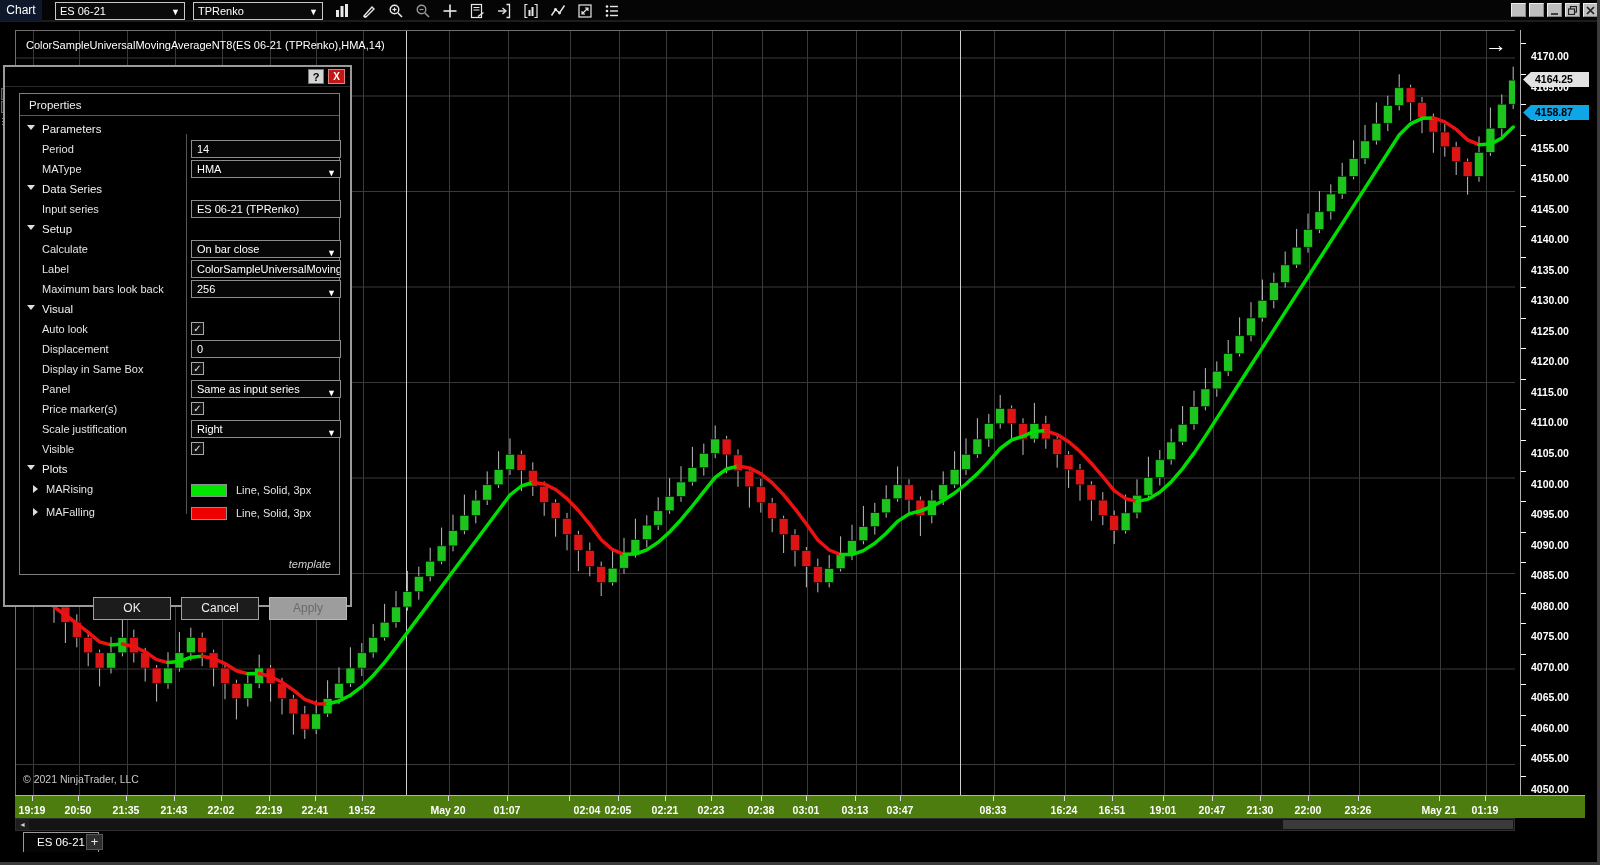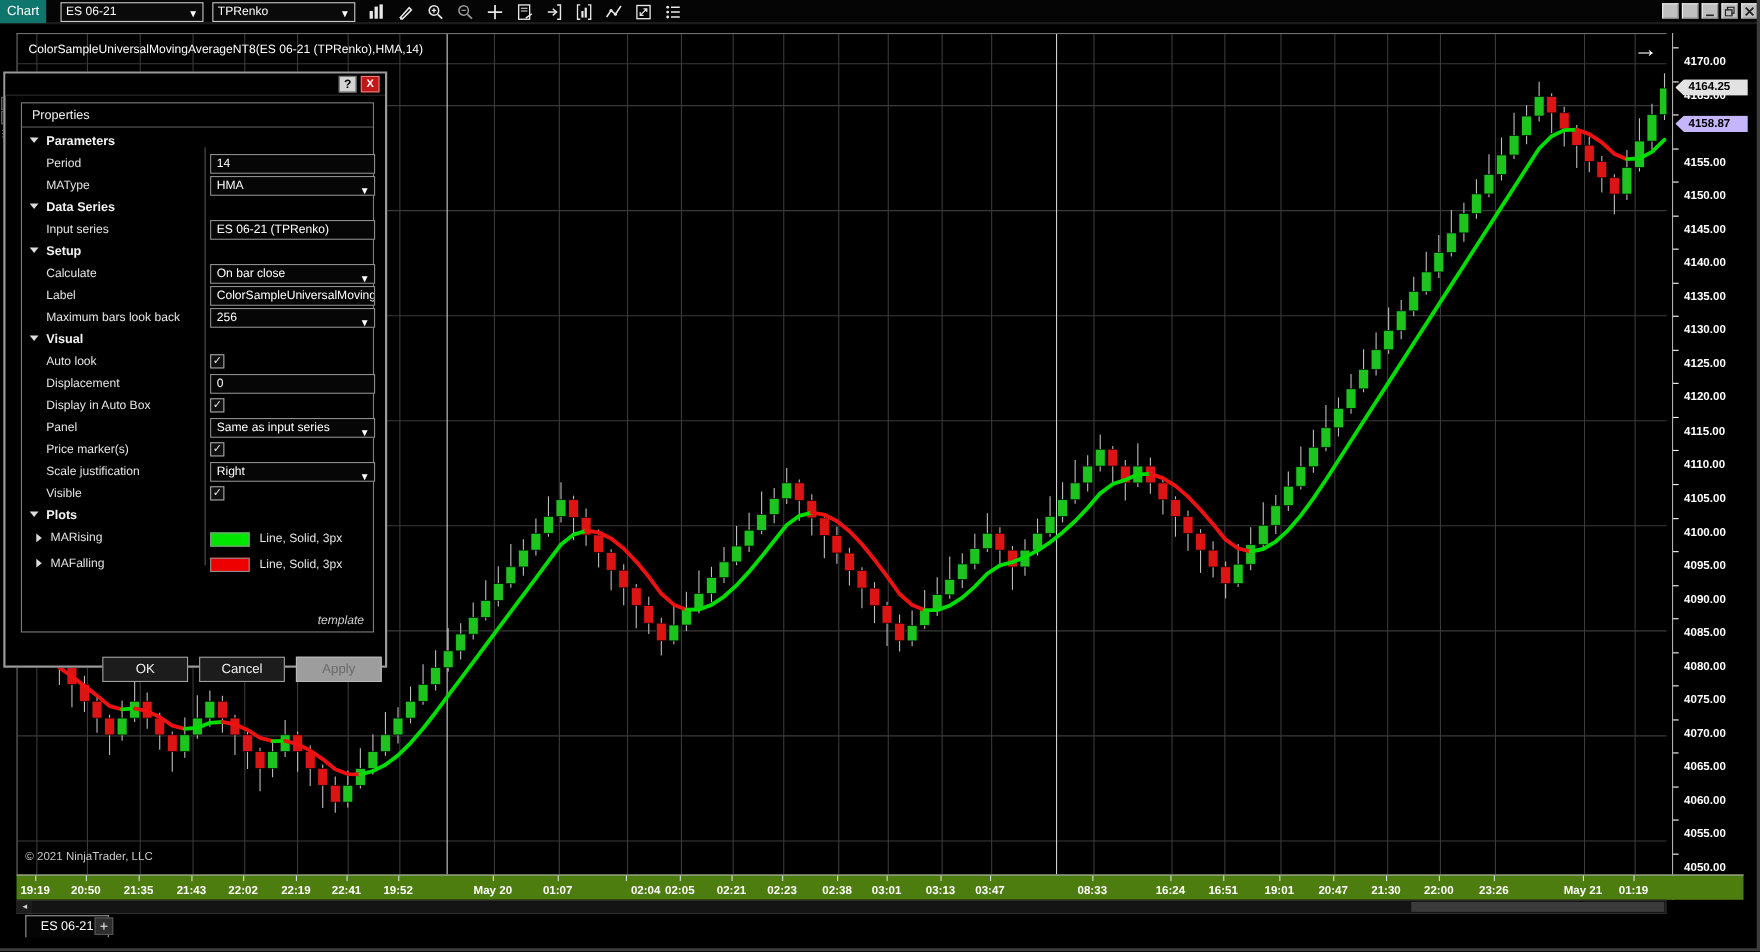--- a/index.html
+++ b/index.html
@@ -2,21 +2,21 @@
 <html><head>
 <meta charset="utf-8">
 <style>
   * { margin:0; padding:0; box-sizing:border-box; }
   html,body { background:#000; }
   body { font-family:"Liberation Sans", sans-serif; }
   .app { position:relative; width:1600px; height:865px; background:#000; overflow:hidden; }
 
   
   .titlebar { position:absolute; left:0; top:0; width:1600px; height:22px; background:#050505; border-bottom:2px solid #1c1c1c; }
-  .chart-badge { position:absolute; left:0; top:0; width:42px; height:21px; background:#0f766e; color:#fff; font-size:12px; line-height:21px; text-align:center; }
+  .chart-badge { position:absolute; left:0; top:0; width:42px; height:21px; background:#0f172a; color:#fff; font-size:12px; line-height:21px; text-align:center; }
   .tb-dd { position:absolute; top:2px; height:18px; background:#0a0a0a; border:1px solid #c8c8c8; color:#fff; font-size:11px; line-height:16px; padding:0 4px; }
   .tb-dd .val { display:inline-block; width:108px; overflow:hidden; white-space:nowrap; }
   .tb-dd .arr { float:right; font-size:9px; color:#fff; margin-top:1px; }
   #dd-instrument { left:55px; width:130px; }
   #dd-period { left:193px; width:130px; }
   .tool-icons { position:absolute; left:334px; top:2px; height:18px; display:flex; gap:11px; align-items:center; }
   .tool-btn { width:16px; height:16px; display:inline-block; cursor:pointer; }
   .tool-btn svg { width:16px; height:16px; display:block; }
   .win-buttons { position:absolute; right:2px; top:3px; display:flex; gap:3px; }
   .win-btn { width:15px; height:14px; background:#bfbfbf; border:1px solid #888; border-top-color:#eee; border-left-color:#eee; display:flex; align-items:center; justify-content:center; }
@@ -62,21 +62,21 @@
   .dlg-titlebar { position:absolute; left:0; top:0; width:100%; height:20px; background:#000; border-bottom:1px solid #2a2a2a; }
   .dlg-help { position:absolute; right:26px; top:2px; width:16px; height:15px; background:#d4d4d4; border:1px solid #777; color:#000; font-size:11px; font-weight:bold; text-align:center; line-height:14px; }
   .dlg-close { position:absolute; right:5px; top:2px; width:17px; height:15px; background:#c21717; border:1px solid #e08080; color:#fff; font-size:10px; font-weight:bold; text-align:center; line-height:14px; }
   .dlg-group { position:absolute; left:14px; top:26px; width:321px; height:482px; border:1px solid #7d7d7d; }
   .dlg-prop-head { position:absolute; left:0; top:0; width:100%; height:22px; border-bottom:1px solid #5a5a5a; color:#efefef; font-size:11.5px; line-height:22px; padding-left:9px; }
   .dlg-rows { position:absolute; left:0; top:26px; width:100%; }
   .dlg-vline { position:absolute; left:166px; top:40px; width:1px; height:380px; background:#555; }
   .drow { position:relative; height:20px; }
   .drow.plot { height:23px; }
   .sec-arrow { position:absolute; left:7px; top:5px; width:0; height:0; border-left:4px solid transparent; border-right:4px solid transparent; border-top:5px solid #dcdcdc; }
-  .sec-title { position:absolute; left:22px; top:3px; color:#f2f2f2; font-size:11.5px; font-weight:bold; }
+  .sec-title { position:absolute; left:22px; top:3px; color:#f2f2f2; font-size:11.5px; font-weight:normal; }
   .row-label { position:absolute; left:22px; top:3px; color:#e4e4e4; font-size:11px; white-space:nowrap; }
   .plot-arrow { position:absolute; left:13px; top:5px; width:0; height:0; border-top:4px solid transparent; border-bottom:4px solid transparent; border-left:5px solid #dcdcdc; }
   .plot-label { position:absolute; left:26px; top:3px; color:#e4e4e4; font-size:11px; }
   .ctl-input { position:absolute; left:171px; top:0; width:150px; height:18px; background:#060606; border:1px solid #8d8d8d; color:#fff; font-size:11px; line-height:16px; padding-left:5px; overflow:hidden; white-space:nowrap; }
   .ctl-select { position:absolute; left:171px; top:0; width:150px; height:18px; background:#060606; border:1px solid #8d8d8d; color:#fff; font-size:11px; line-height:16px; padding-left:5px; }
   .ctl-select .arr { position:absolute; right:4px; top:4px; font-size:9px; color:#fff; }
   .ctl-check { position:absolute; left:171px; top:2px; width:13px; height:13px; background:#101010; border:1px solid #a8a8a8; color:#e8e8e8; font-size:10px; line-height:12px; text-align:center; }
   .plot-swatch { position:absolute; left:171px; top:4px; width:36px; height:13px; border:1px solid #909090; }
   .plot-desc { position:absolute; left:216px; top:4px; color:#e4e4e4; font-size:11px; }
   .dlg-template { position:absolute; right:8px; bottom:4px; color:#cfcfcf; font-size:11px; font-style:italic; }
@@ -634,21 +634,21 @@
       </div>
       <div class="p-label" style="top: 710px;">
         <span class="dash"></span>
         <span class="txt">4055.00</span>
       </div>
       <div class="p-label" style="top: 741px;">
         <span class="dash"></span>
         <span class="txt">4050.00</span>
       </div>
       <div class="p-marker" style="top: 42px; background: rgb(226, 226, 226);">4164.25</div>
-      <div class="p-marker" style="top: 75px; background: #c4b5fd;">4158.87</div>
+      <div class="p-marker" style="top: 75px; background: #0ea5e9;">4158.87</div>
     </div>
 
   <div class="time-axis" id="timeAxis">
       <div class="t-tick" style="left: 17px;"></div>
       <div class="t-label" style="left: 17px;">19:19</div>
       <div class="t-tick" style="left: 63px;"></div>
       <div class="t-label" style="left: 63px;">20:50</div>
       <div class="t-tick" style="left: 111px;"></div>
       <div class="t-label" style="left: 111px;">21:35</div>
       <div class="t-tick" style="left: 159px;"></div>
@@ -766,21 +766,21 @@
           </div>
           <div class="drow">
             <span class="row-label">Auto look</span>
             <span class="ctl-check">✓</span>
           </div>
           <div class="drow">
             <span class="row-label">Displacement</span>
             <span class="ctl-input">0</span>
           </div>
           <div class="drow">
-            <span class="row-label">Display in Auto Box</span>
+            <span class="row-label">Display in Same Box</span>
             <span class="ctl-check">✓</span>
           </div>
           <div class="drow">
             <span class="row-label">Panel</span>
             <span class="ctl-select"><span>Same as input series</span><span class="arr">▼</span></span>
           </div>
           <div class="drow">
             <span class="row-label">Price marker(s)</span>
             <span class="ctl-check">✓</span>
           </div>

